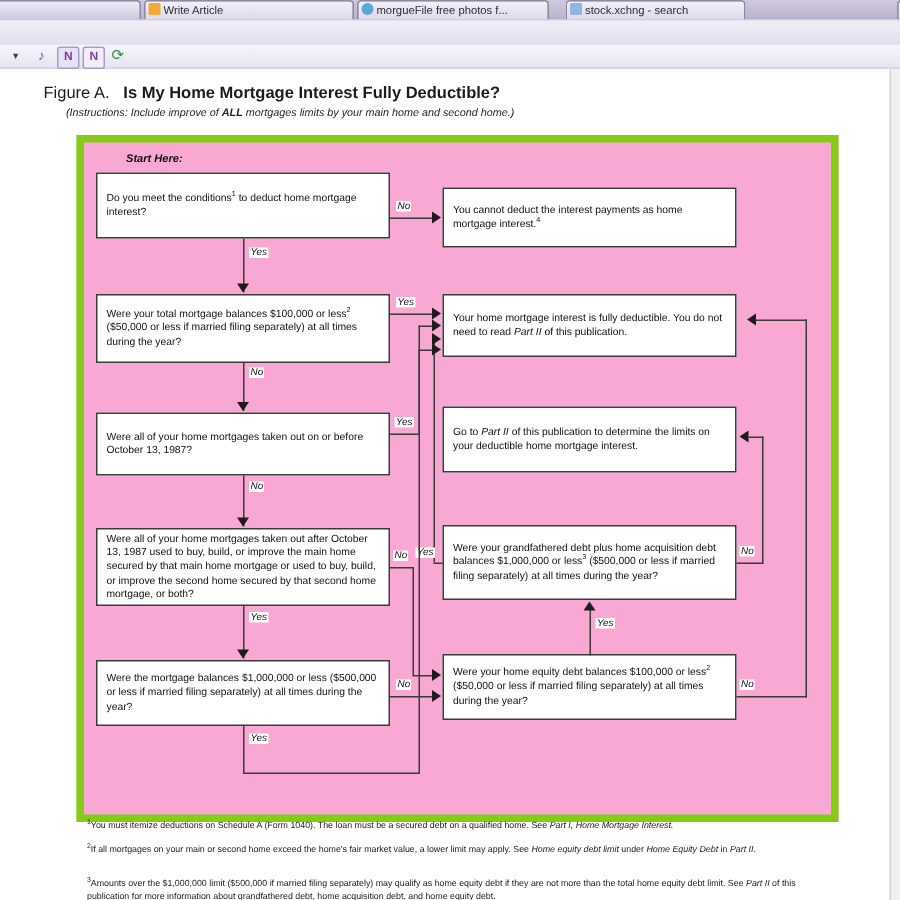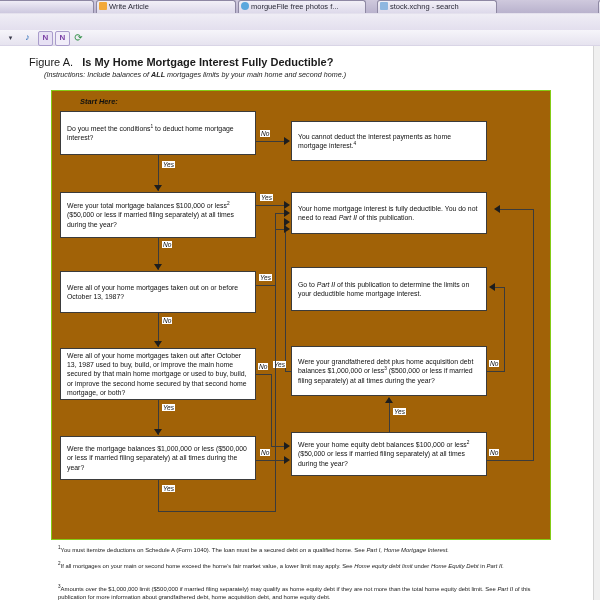--- a/index.html
+++ b/index.html
@@ -50,21 +50,21 @@
   #figtitle{position:absolute;left:29px;top:10px;width:520px;
             font-size:11px;color:#1b1b1b;white-space:nowrap;}
   #figtitle .lead{font-weight:400;}
   #figtitle .bold{font-weight:bold;}
   #instr{position:absolute;left:44px;top:24px;width:520px;
          font-size:7.2px;font-style:italic;color:#232323;white-space:nowrap;}
   #instr b{font-style:italic;font-weight:bold;}
 
   
   #frame{position:absolute;left:51px;top:44px;width:498px;height:448px;
-         border:1px solid #84cc16;background:#a16207;}
+         border:5px solid #84cc16;background:#f9a8d4;}
 
   .startlabel{position:absolute;font-size:7.4px;font-weight:bold;
               font-style:italic;color:#111;}
 
   
   .box{position:absolute;box-sizing:border-box;
        border:1px solid #3b3b3b;background:#fff;
        font-size:6.9px;line-height:9.2px;color:#101010;
        padding:4px 6px;display:flex;align-items:center;}
   .box .txt{width:100%;}
@@ -140,21 +140,21 @@
 <div id="sheet">
   <div id="scrollpad"></div>
 
   <div id="figtitle">
     <span class="lead">Figure A.</span>
     &nbsp;
     <span class="bold">Is My Home Mortgage Interest Fully Deductible?</span>
   </div>
 
   <div id="instr">
-    <span>(Instructions: Include balances of </span><b>ALL</b><span> mortgages limits by your main home and second home.)</span>
+    <span>(Instructions: Include improve of </span><b>ALL</b><span> mortgages limits by your main home and second home.)</span>
   </div>
 
   <div id="frame">
 
     <div class="startlabel" style="left:28px;top:6px">Start Here:</div>
 
     <div class="box" style="left:8px;top:20px;width:196px;height:44px">
       <span class="txt">Do you meet the conditions<sup>1</sup> to deduct home mortgage interest?</span>
     </div>
     <div class="box" style="left:239px;top:30px;width:196px;height:40px">

